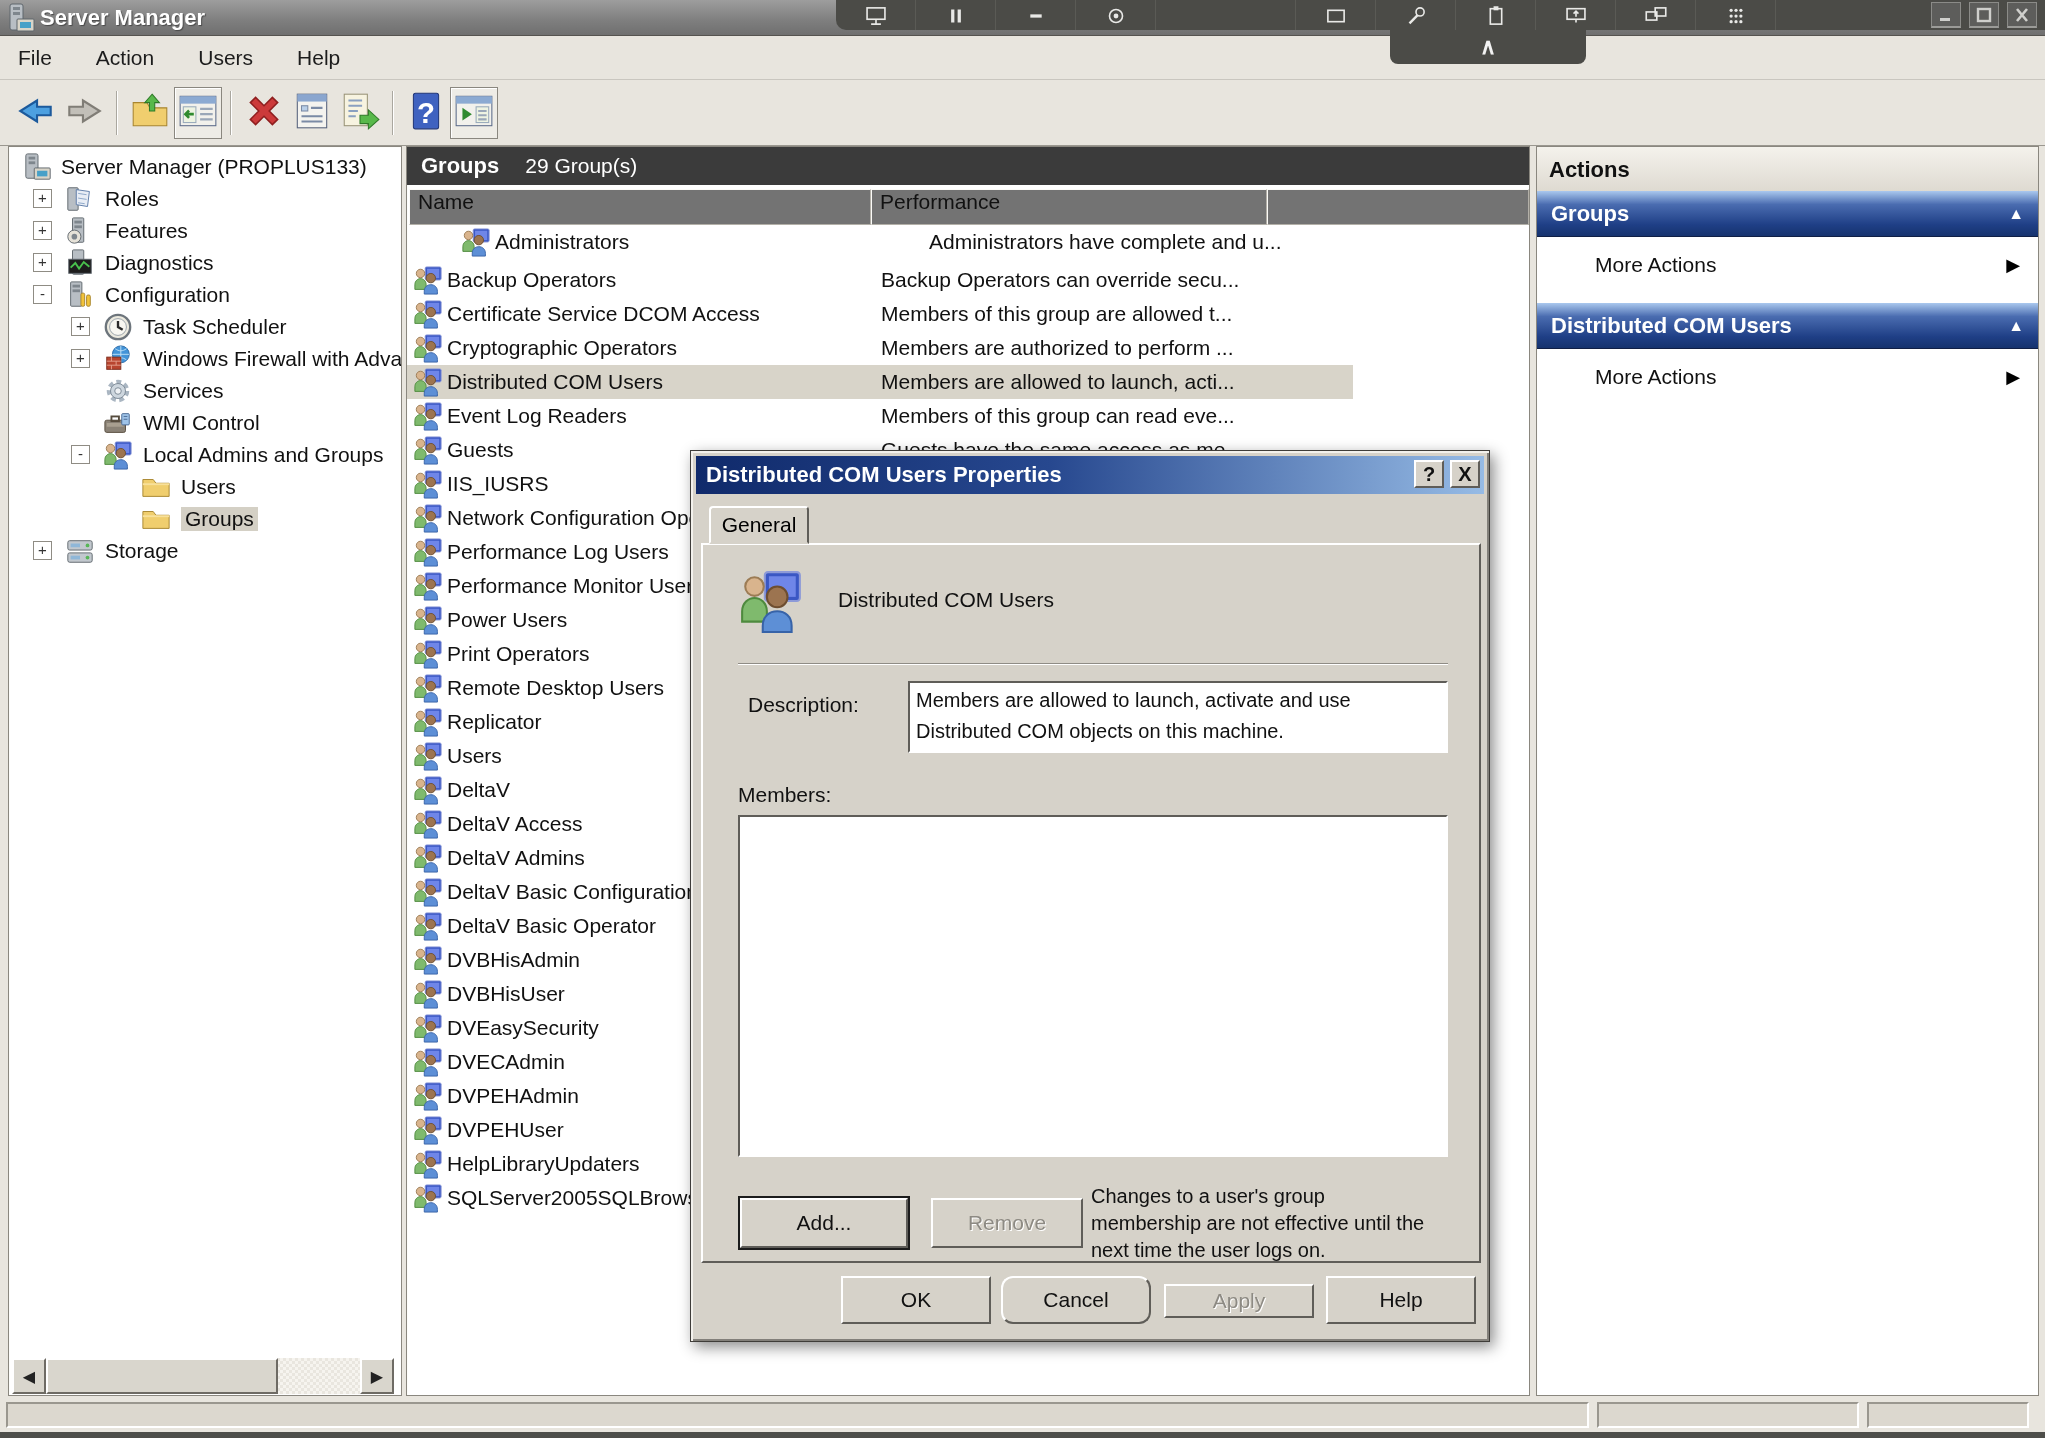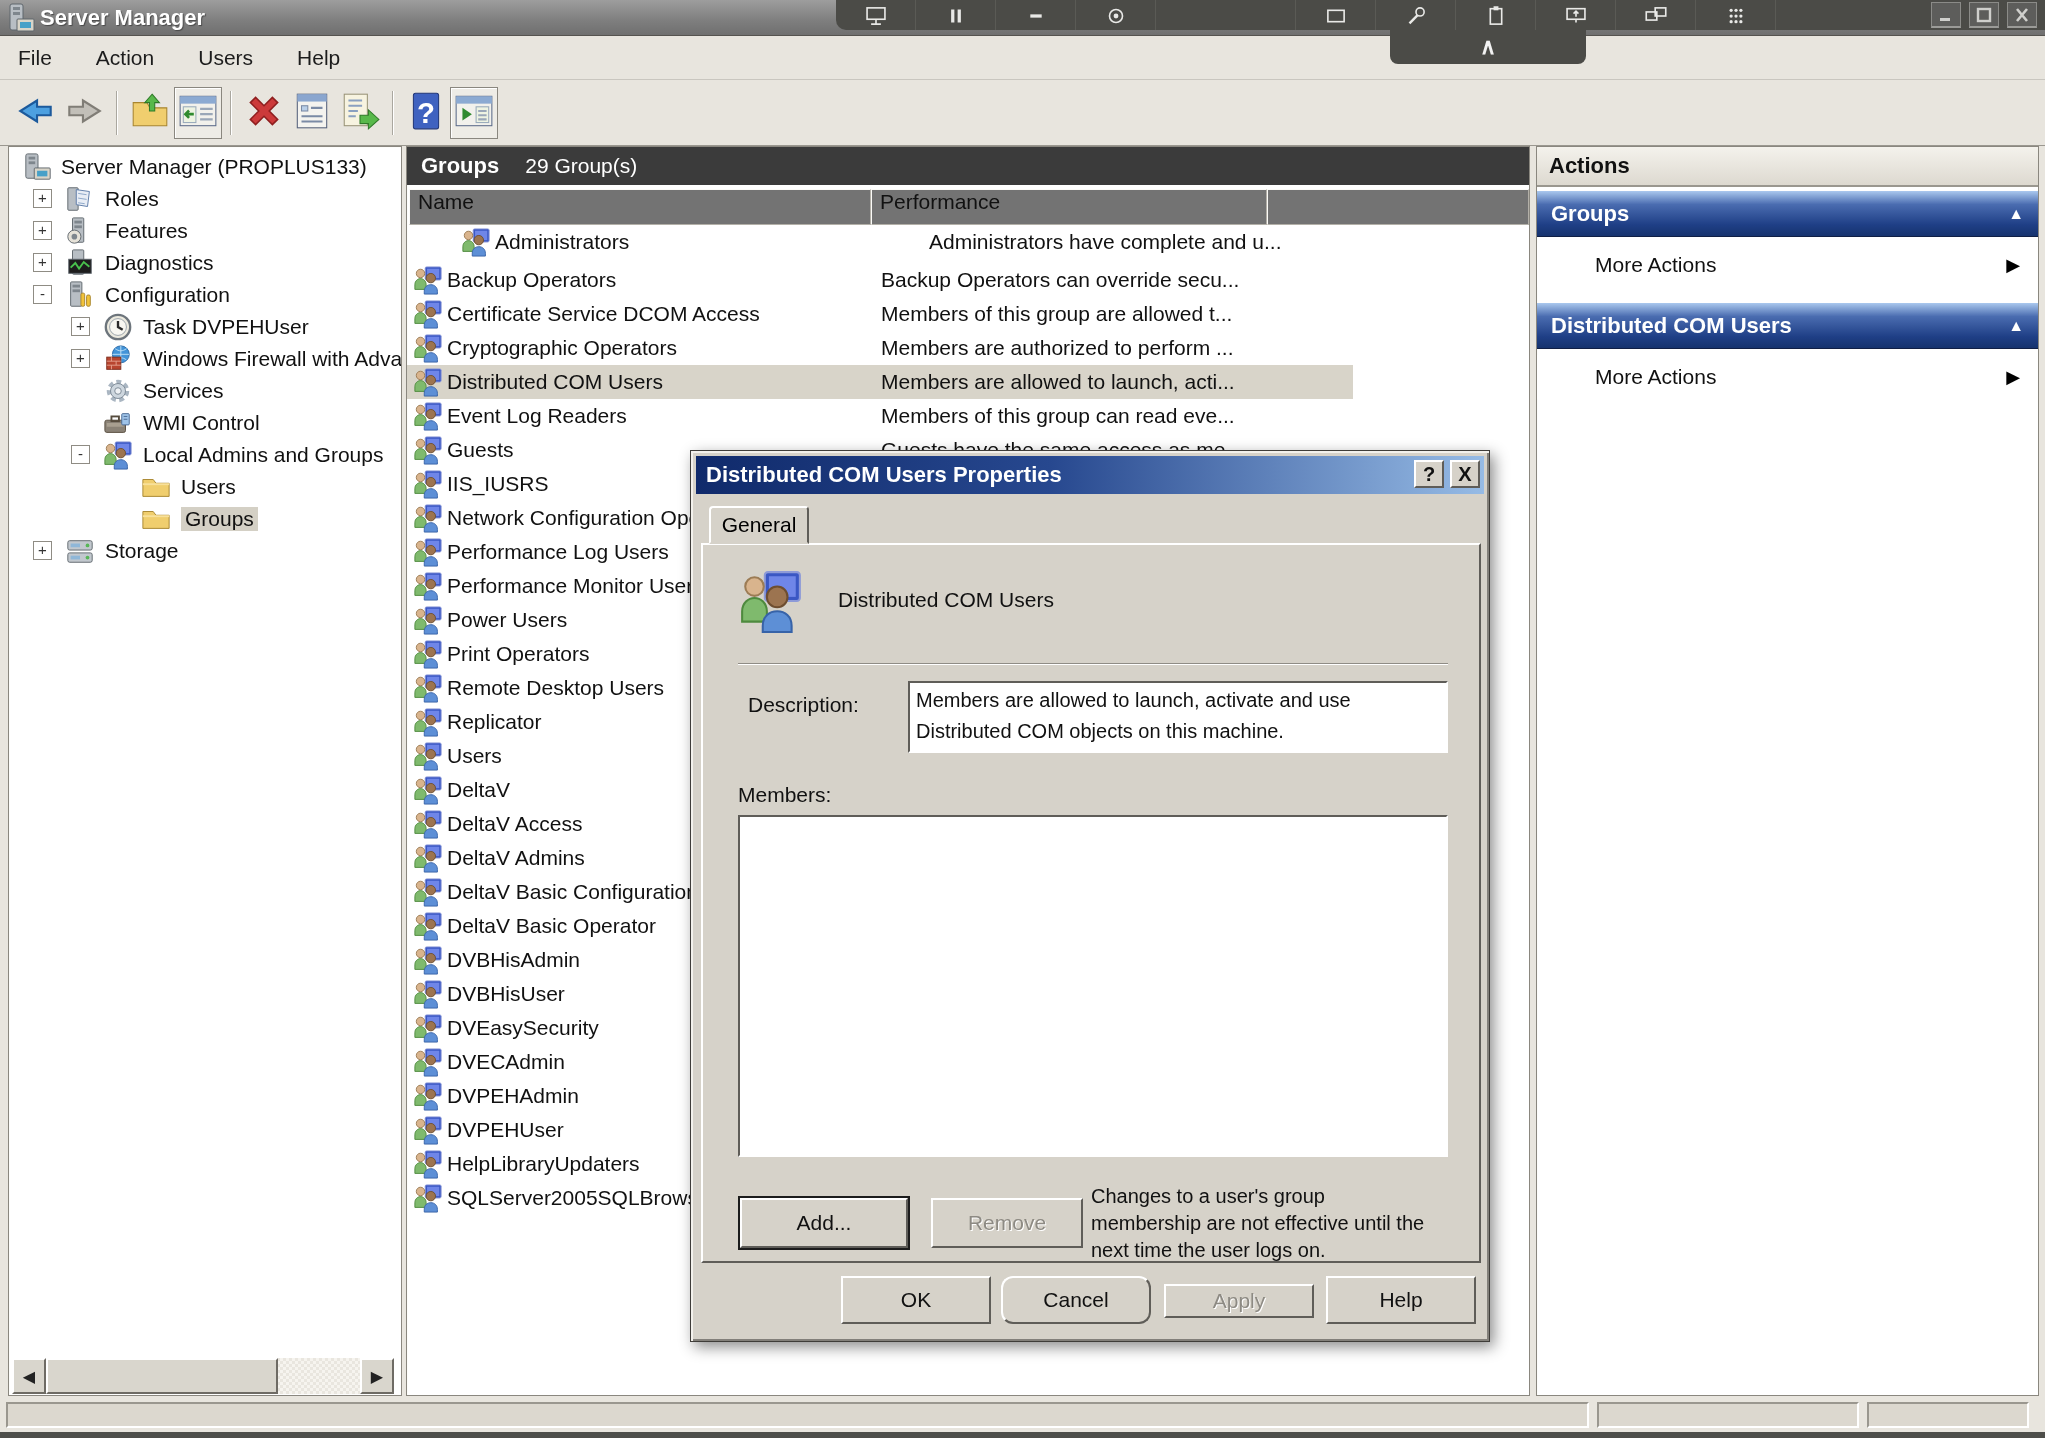--- a/index.html
+++ b/index.html
@@ -79,21 +79,21 @@
              border:1px solid #b3b0a8; border-top-color:#fbfaf7; border-left-color:#fbfaf7;
              font-size:21px; color:#111; display:flex; align-items:flex-start; padding-left:8px; }
   .list-row { position:absolute; left:0; width:100%; height:34px; }
   .row-sel { position:absolute; left:0; top:0; height:34px; width:946px; background:#d8d4c9; }
   .row-ico { position:absolute; left:6px; top:2px; width:30px; height:30px; }
   .row-ico svg { width:30px; height:30px; }
   .row-name { position:absolute; left:40px; top:5px; font-size:21px; color:#111; white-space:nowrap; }
   .row-desc { position:absolute; left:474px; top:5px; font-size:21px; color:#111; white-space:nowrap; }
 
   
-  .act-title { position:absolute; left:0; top:0; width:100%; height:40px;
+  .act-title { position:absolute; left:0; top:0; width:100%; height:48px;
                background:linear-gradient(180deg,#f4f2ec,#ddd9d0); border-bottom:2px solid #9a978f;
                font-weight:bold; font-size:22px; color:#111; display:flex; align-items:center; padding-left:12px; }
   .act-hdr { position:absolute; left:0; width:100%; height:46px;
              background:linear-gradient(180deg,#aac8ee 0%,#4a6cb0 30%,#1f3f86 75%,#16336e 100%);
              color:#fff; font-weight:bold; font-size:22px; display:flex; align-items:center;
              padding:0 14px; border-bottom:1px solid #101f45; }
   .act-hdr .collapse { margin-left:auto; font-size:16px; }
   .act-item { position:absolute; left:0; width:100%; height:44px; background:#fff; color:#111;
               font-size:21px; display:flex; align-items:center; padding:0 18px 0 58px; }
   .act-item .arrow { margin-left:auto; font-size:18px; color:#000; }
@@ -382,21 +382,21 @@
           </svg></span>
         <span class="tree-label" style="left:96px">Configuration</span>
       </div>
       <div class="tree-item" style="top: 164px; left: 0px; width: 100%;">
         <span class="expander" style="left:62px">+</span>
         <span class="tree-ico" style="left:94px"><svg viewBox="0 0 32 32">
             <circle cx="16" cy="16" r="13" fill="#eceadf" stroke="#6d757c" stroke-width="2.5"></circle>
             <circle cx="16" cy="16" r="9" fill="#f8f7f1" stroke="#9aa2aa"></circle>
             <path d="M16 9.5V16l5 3" stroke="#2b2b2b" stroke-width="2.5" fill="none"></path>
           </svg></span>
-        <span class="tree-label" style="left:134px">Task DVPEHUser</span>
+        <span class="tree-label" style="left:134px">Task Scheduler</span>
       </div>
       <div class="tree-item" style="top: 196px; left: 0px; width: 100%;">
         <span class="expander" style="left:62px">+</span>
         <span class="tree-ico" style="left:94px"><svg viewBox="0 0 32 32">
             <circle cx="19" cy="11" r="9" fill="#4394d8" stroke="#2a6aa8"></circle>
             <path d="M10 11h18M19 2v18M13 5c4 3 8 3 12 0M13 17c4-3 8-3 12 0" stroke="#bfe0f5" fill="none"></path>
             <rect x="4" y="14" width="15" height="13" fill="#b8452f" stroke="#7c2c1c"></rect>
             <path d="M4 18.3h15M4 22.6h15M9 14v4.3M14 18.3v4.3M9 22.6V27" stroke="#e4a08e"></path>
           </svg></span>
         <span class="tree-label" style="left:134px">Windows Firewall with Advanced Security</span>

